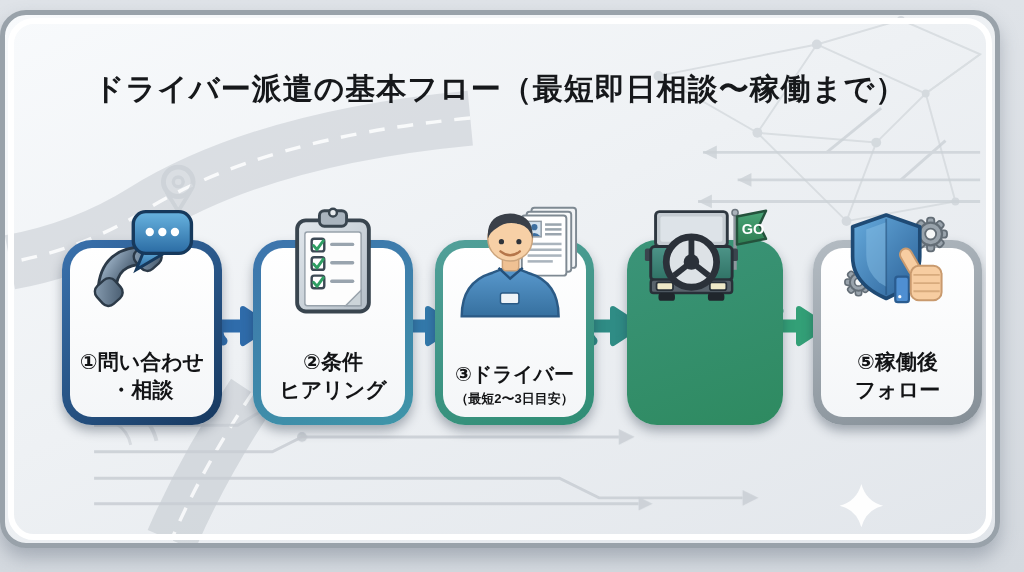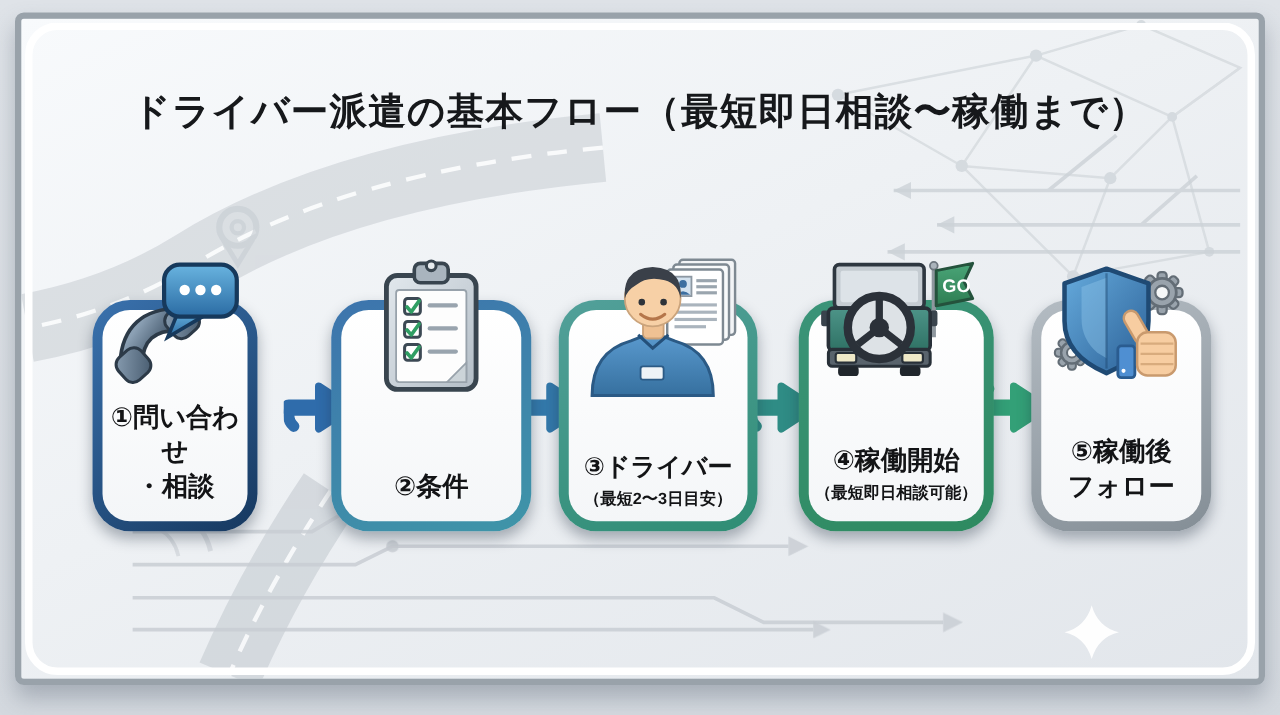--- a/index.html
+++ b/index.html
@@ -2,43 +2,43 @@
 <html><head>
 <meta charset="utf-8">
 <style>
   html,body{margin:0;padding:0;}
   body{
     width:1024px;height:572px;position:relative;overflow:hidden;
     background:linear-gradient(180deg,#dfe3e8 0%,#d4d9df 100%);
     font-family:"Liberation Sans","DejaVu Sans",sans-serif;
   }
   .card{
-    position:absolute;left:12px;top:10px;width:1000px;height:538px;
-    border-radius:7px;border:5px solid #99a2aa;box-sizing:border-box;
+    position:absolute;left:0;top:10px;width:1000px;height:538px;
+    border-radius:26px;border:5px solid #99a2aa;box-sizing:border-box;
     background:linear-gradient(155deg,#f8fafc 0%,#eef1f4 45%,#e2e6eb 100%);
     box-shadow:0 10px 18px rgba(80,92,108,.35);
   }
   .card::before{
     content:"";position:absolute;inset:3px;border:6px solid #ffffff;
     border-radius:26px;pointer-events:none;z-index:5;
   }
   .decor{position:absolute;inset:0;width:100%;height:100%;z-index:0;}
   .title{
     position:absolute;left:0;right:0;top:54px;text-align:center;
     font-size:30px;font-weight:800;color:#16181b;letter-spacing:1px;z-index:4;
   }
   .step{position:absolute;top:225px;height:185px;border-radius:30px;
     box-shadow:0 6px 11px rgba(30,42,60,.35);z-index:3;}
   .step-inner{position:absolute;inset:8px;border-radius:22px;
     background:linear-gradient(180deg,#ffffff 0%,#f4f6f8 100%);}
-  .s1{left:57px;width:132px;background:linear-gradient(140deg,#3a72ae 0%,#16385f 100%);}
+  .s1{left:57px;width:160px;background:linear-gradient(140deg,#3a72ae 0%,#16385f 100%);}
   .s2{left:248px;width:160px;background:linear-gradient(160deg,#3d74ad 0%,#3f95a8 100%);}
   .s3{left:430px;width:159px;background:linear-gradient(160deg,#52a09a 0%,#2f8d74 100%);}
   .s4{left:622px;width:156px;background:linear-gradient(160deg,#3b9479 0%,#2e8a60 100%);}
-  .s5{left:808px;width:144px;background:linear-gradient(160deg,#b4bcc3 0%,#848e96 100%);}
+  .s5{left:808px;width:169px;background:linear-gradient(160deg,#b4bcc3 0%,#848e96 100%);}
   .labels{position:absolute;left:5px;right:5px;bottom:14px;text-align:center;color:#131416;}
   .s3 .labels{bottom:9px;}
   .line{font-size:21px;font-weight:800;line-height:1.3;}
   .s3 .line{font-size:20px;}
   .sub{font-size:13px;font-weight:800;margin-top:3px;text-align:center;}
   .icon{position:absolute;left:50%;transform:translateX(-50%);top:-36px;
     width:126px;height:120px;z-index:4;}
   .s5 .icon{width:118px;}
   .arrow{position:absolute;top:276px;width:58px;height:70px;z-index:2;}
   .arrow .shaft{stroke:currentColor;stroke-width:13;stroke-linecap:round;fill:none;}
@@ -161,20 +161,21 @@
   <svg class="arrow a1" viewBox="0 0 58 70">
     <path class="hook" d="M5 35 Q2 45 8 50"></path>
     <path class="shaft" d="M4 35 H30"></path>
     <path class="head" d="M28 18 L54 35 L28 52 Z"></path>
   </svg>
 
   <div class="step s2">
     <div class="step-inner">
       <div class="labels">
         <div class="line">②条件</div>
+        <div class="line">ヒアリング</div>
       </div>
     </div>
     <svg class="icon" viewBox="0 0 130 120">
       <defs>
         <linearGradient id="gboard" x1="0" y1="0" x2="1" y2="1">
           <stop offset="0" stop-color="#e2e8ed"></stop>
             <stop offset="1" stop-color="#b3bdc6"></stop>
         </linearGradient>
       </defs>
       <g transform="translate(5,0)">
@@ -247,27 +248,20 @@
     </svg>
   </div>
 
   <svg class="arrow a3" viewBox="0 0 58 70">
     <path class="hook" d="M5 35 Q2 45 8 50"></path>
     <path class="shaft" d="M4 35 H30"></path>
     <path class="head" d="M28 18 L54 35 L28 52 Z"></path>
   </svg>
 
   <div class="step s4">
-    <div class="step-inner">
-      <div class="labels">
-        <div class="line">④稼働開始</div>
-        <div class="line"></div>
-        <div class="sub">（最短即日相談可能）</div>
-      </div>
-    </div>
     <svg class="icon" viewBox="0 0 130 120">
       <defs>
         <linearGradient id="gtruck" x1="0" y1="0" x2="0" y2="1">
           <stop offset="0" stop-color="#4d9488"></stop>
             <stop offset="1" stop-color="#2f7265"></stop>
         </linearGradient>
         <linearGradient id="gflag" x1="0" y1="0" x2="0" y2="1">
           <stop offset="0" stop-color="#4aa578"></stop>
             <stop offset="1" stop-color="#2e7d52"></stop>
         </linearGradient>

